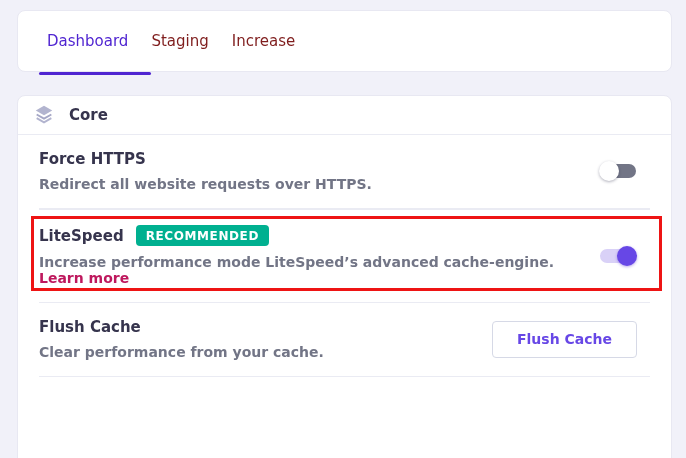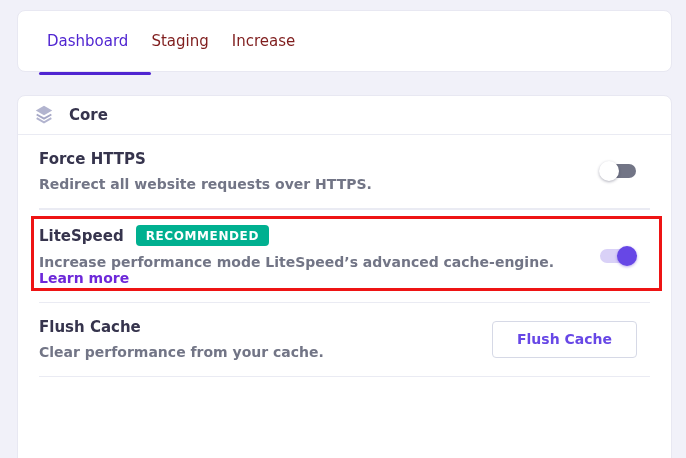--- a/index.html
+++ b/index.html
@@ -73,21 +73,21 @@
     color: #36344d;
     display: flex;
     align-items: center;
   }
   .row-desc {
     font-size: 14px;
     color: #727586;
     margin-top: 8px;
     font-weight: bold;
   }
-  .link { color: #6d28d9; cursor: pointer; }
+  .link { color: #be185d; cursor: pointer; }
   .badge {
     display: inline-block;
     margin-left: 12px;
     background: #00b090;
     color: #ffffff;
     font-size: 12px;
     font-weight: bold;
     letter-spacing: 0.6px;
     padding: 4px 10px 3px 10px;
     border-radius: 4px;

